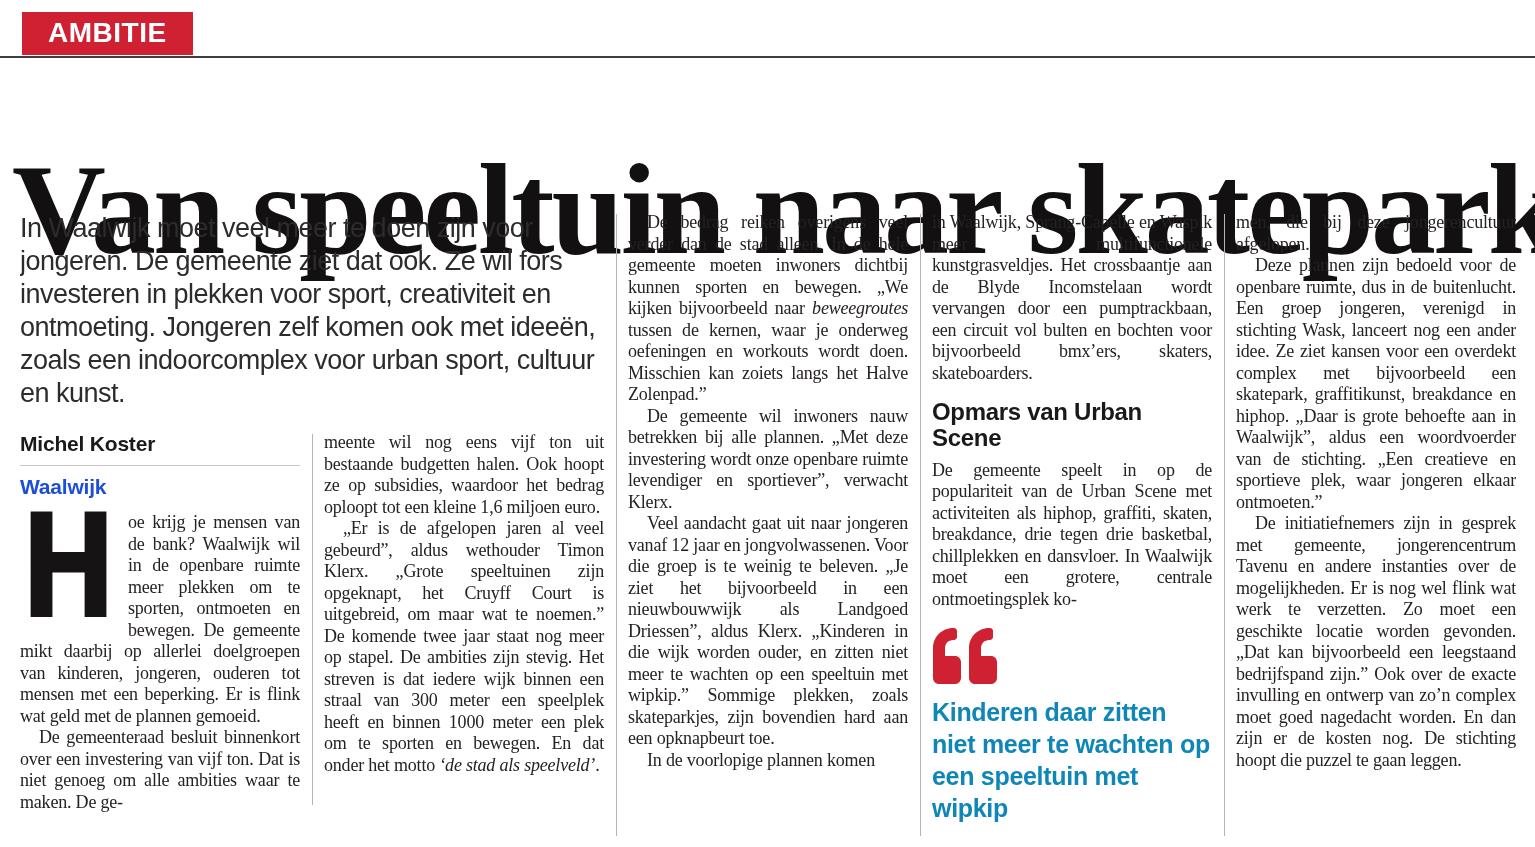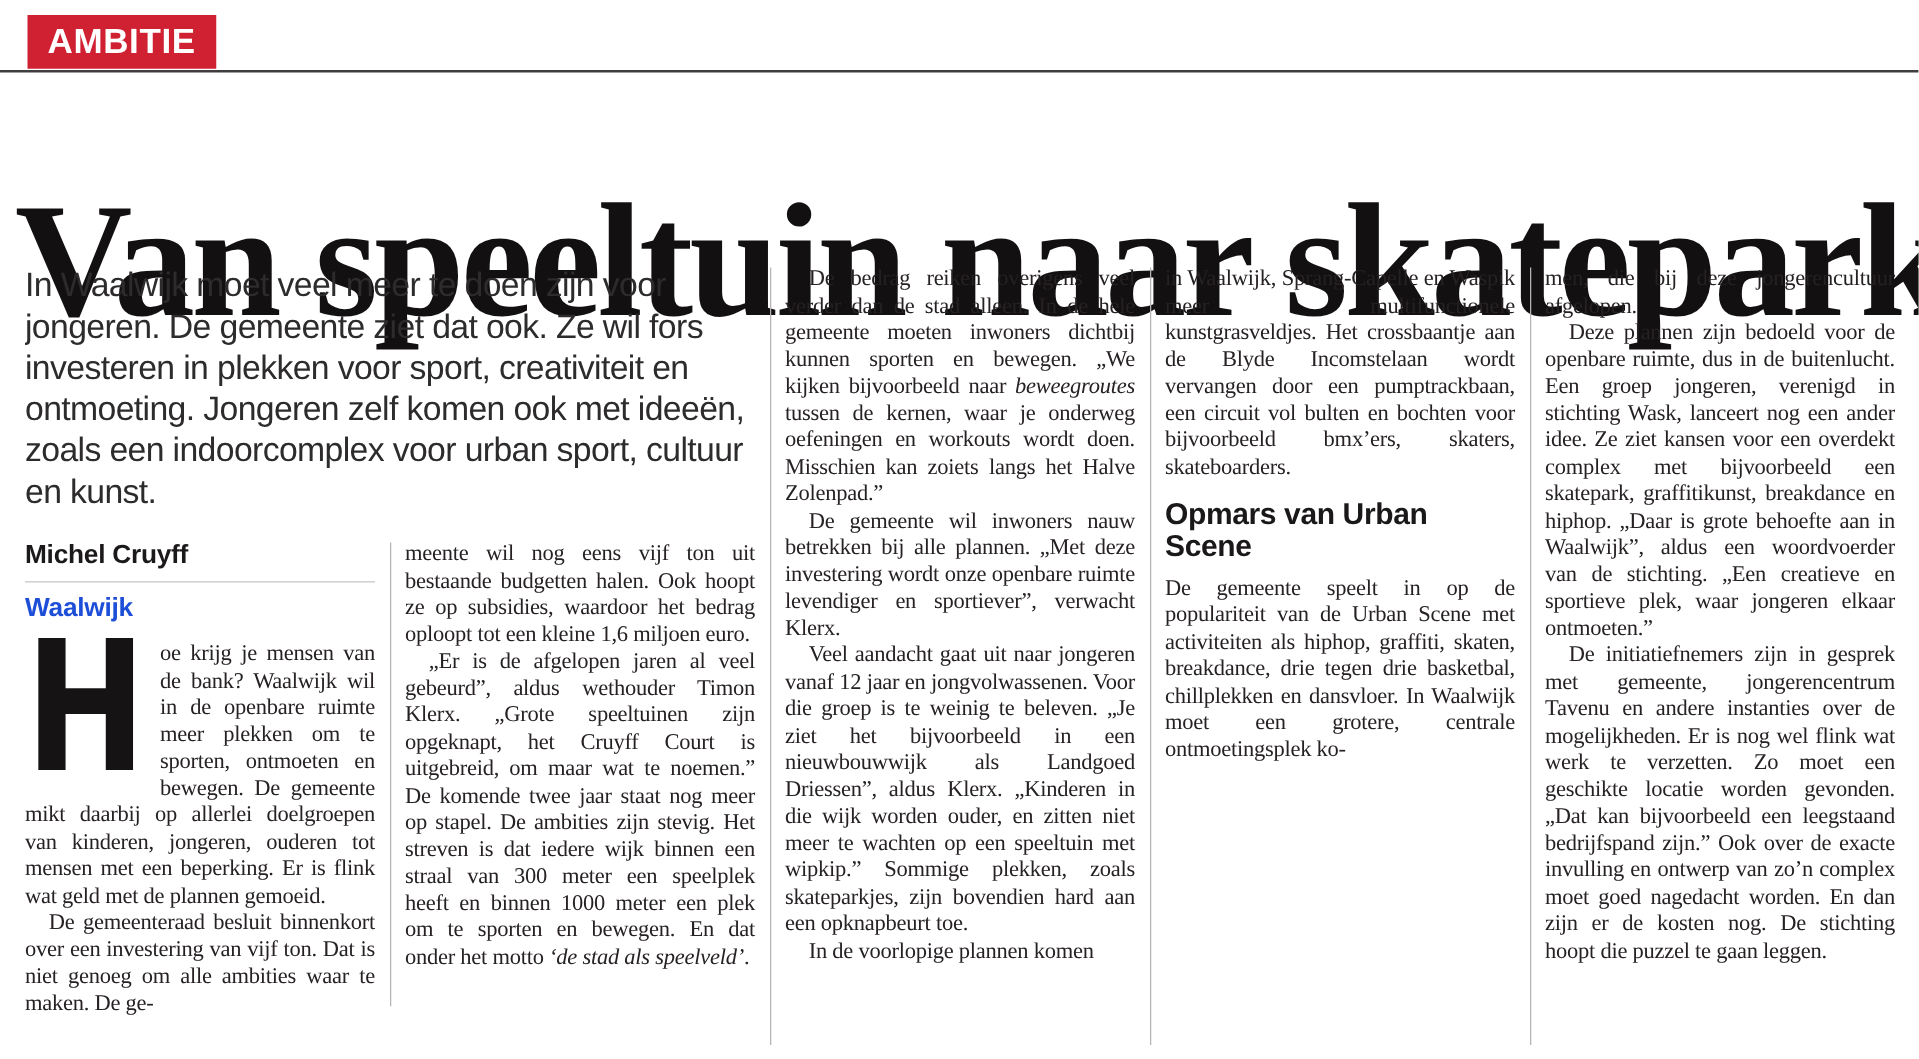--- a/index.html
+++ b/index.html
@@ -4,21 +4,21 @@
 <style>
   html,body { margin:0; padding:0; background:#ffffff; }
   .page {
     position:relative; width:1535px; height:847px; overflow:hidden;
     background:#ffffff; font-family:"Liberation Serif", serif; color:#262122;
   }
   
   .kicker-row { position:absolute; top:12px; left:22px; display:flex; align-items:center; gap:18px; }
   .badge {
     background:#d02133; color:#ffffff; font-family:"Liberation Sans", sans-serif;
-    font-weight:bold; font-size:28px; line-height:1; padding:7px 16px 8px; letter-spacing:0.5px;text-align:right;
+    font-weight:bold; font-size:28px; line-height:1; padding:7px 26px 8px; letter-spacing:0.5px;text-align:right;
   }
   .kicker-text { font-family:"Liberation Sans", sans-serif; font-size:28px; color:#262324; letter-spacing:0.2px; }
   .top-rule { position:absolute; top:56px; left:0; width:1535px; height:2px; background:#403d3e; }
   
   .headline {
     position:absolute; top:50px; left:12px; width:1512px;
     font-family:"Liberation Serif", serif; font-weight:bold; font-size:130px;
     line-height:1.12; letter-spacing:-3px; color:#121011; white-space:nowrap;
   }
   
@@ -70,21 +70,21 @@
 
   <h1 class="headline">Van speeltuin naar skatepark</h1>
 
   <div class="body">
 
     <div class="pair-wrap">
       <div class="lead">In Waalwijk moet veel meer te doen zijn voor jongeren. De gemeente ziet dat ook. Ze wil fors investeren in plekken voor sport, creativiteit en ontmoeting. Jongeren zelf komen ook met ideeën, zoals een indoorcomplex voor urban sport, cultuur en kunst.</div>
       <div class="pair">
 
         <div class="col">
-          <div class="byline-name">Michel Cruyff</div>
+          <div class="byline-name">Michel Koster</div>
           <div class="byline-rule"></div>
           <div class="byline-loc">Waalwijk</div>
           <div class="article-start">
             <p><span class="dropcap">H</span><span>oe krijg je mensen van de bank? Waalwijk wil in de openbare ruimte meer plekken om te sporten, ontmoeten en bewegen. De gemeente mikt daarbij op allerlei doelgroepen van kinderen, jongeren, ouderen tot mensen met een beperking. Er is flink wat geld met de plannen gemoeid.</span></p>
             <p class="ind">De gemeenteraad besluit binnenkort over een investering van vijf ton. Dat is niet genoeg om alle ambities waar te maken. De ge-</p>
           </div>
         </div>
 
         <div class="vr"></div>
 
@@ -104,20 +104,27 @@
       <p class="ind">Veel aandacht gaat uit naar jongeren vanaf 12 jaar en jongvolwassenen. Voor die groep is te weinig te beleven. „Je ziet het bijvoorbeeld in een nieuwbouwwijk als Landgoed Driessen”, aldus Klerx. „Kinderen in die wijk worden ouder, en zitten niet meer te wachten op een speeltuin met wipkip.” Sommige plekken, zoals skateparkjes, zijn bovendien hard aan een opknapbeurt toe.</p>
       <p class="ind">In de voorlopige plannen komen</p>
     </div>
 
     <div class="vr"></div>
 
     <div class="col">
       <p>in Waalwijk, Sprang-Capelle en Waspik meer multifunctionele kunstgrasveldjes. Het crossbaantje aan de Blyde Incomstelaan wordt vervangen door een pumptrackbaan, een circuit vol bulten en bochten voor bijvoorbeeld bmx’ers, skaters, skateboarders.</p>
       <div class="subhead">Opmars van Urban Scene</div>
       <p>De gemeente speelt in op de populariteit van de Urban Scene met activiteiten als hiphop, graffiti, skaten, breakdance, drie tegen drie basketbal, chillplekken en dansvloer. In Waalwijk moet een grotere, centrale ontmoetingsplek ko-</p>
+      <div class="quote-block">
+        <svg class="quote-icon-svg" viewBox="0 32 512 448" xmlns="http://www.w3.org/2000/svg" aria-hidden="true">
+          <path d="M464 256h-80v-64c0-35.3 28.7-64 64-64h8c13.3 0 24-10.7 24-24V56c0-13.3-10.7-24-24-24h-8c-88.4 0-160 71.6-160 160v240c0 26.5 21.5 48 48 48h128c26.5 0 48-21.5 48-48V304c0-26.5-21.5-48-48-48zm-288 0H96v-64c0-35.3 28.7-64 64-64h8c13.3 0 24-10.7 24-24V56c0-13.3-10.7-24-24-24h-8C71.6 32 0 103.6 0 192v240c0 26.5 21.5 48 48 48h128c26.5 0 48-21.5 48-48V304c0-26.5-21.5-48-48-48z"></path>
+        </svg>
+        <div class="quote-text">Kinderen daar zitten niet meer te wachten op een speeltuin met wipkip</div>
+
+      </div>
     </div>
 
     <div class="vr"></div>
 
     <div class="col">
       <p>men, die bij deze jongerencultuur afgelopen.</p>
       <p class="ind">Deze plannen zijn bedoeld voor de openbare ruimte, dus in de buitenlucht. Een groep jongeren, verenigd in stichting Wask, lanceert nog een ander idee. Ze ziet kansen voor een overdekt complex met bijvoorbeeld een skatepark, graffitikunst, breakdance en hiphop. „Daar is grote behoefte aan in Waalwijk”, aldus een woordvoerder van de stichting. „Een creatieve en sportieve plek, waar jongeren elkaar ontmoeten.”</p>
       <p class="ind">De initiatiefnemers zijn in gesprek met gemeente, jongerencentrum Tavenu en andere instanties over de mogelijkheden. Er is nog wel flink wat werk te verzetten. Zo moet een geschikte locatie worden gevonden. „Dat kan bijvoorbeeld een leegstaand bedrijfspand zijn.” Ook over de exacte invulling en ontwerp van zo’n complex moet goed nagedacht worden. En dan zijn er de kosten nog. De stichting hoopt die puzzel te gaan leggen.</p>
     </div>
 

